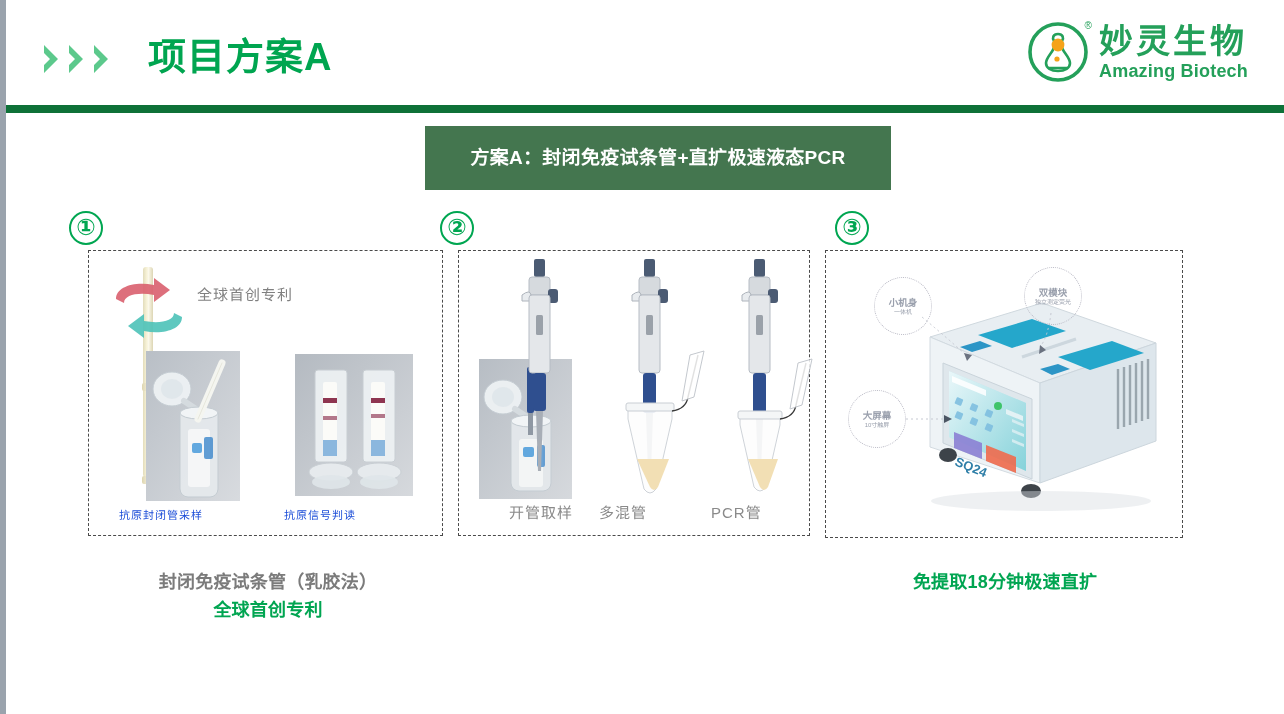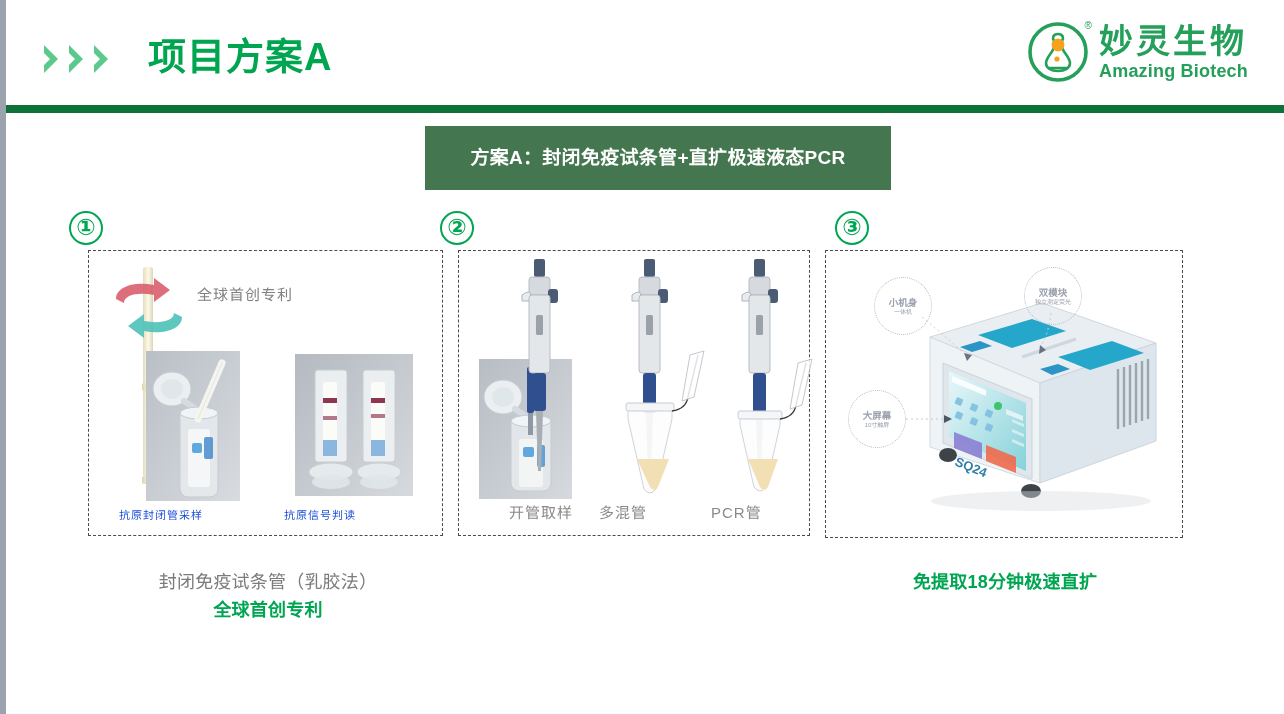--- a/index.html
+++ b/index.html
@@ -258,21 +258,21 @@
   .foot {
     position: absolute;
     top: 568px;
     text-align: center;
   }
   .foot1 { left: 88px;  width: 360px; }
   .foot2 { left: 450px; width: 380px; }
   .foot3 { left: 830px; width: 350px; }
   .foot-main {
     font-size: 18px;
-    font-weight: normal;
+    font-weight: bold;
     color: #7b7b7b;
     line-height: 28px;
     letter-spacing: 0.2px;
     white-space: nowrap;
   }
   .foot-sub {
     font-size: 18px;
     font-weight: bold;
     color: #00a551;
     line-height: 28px;

